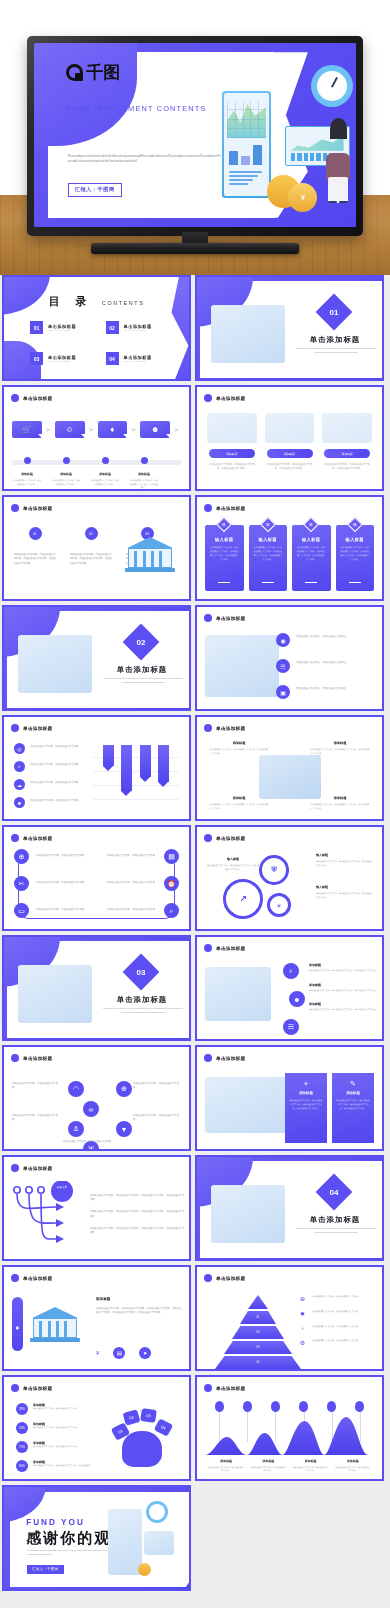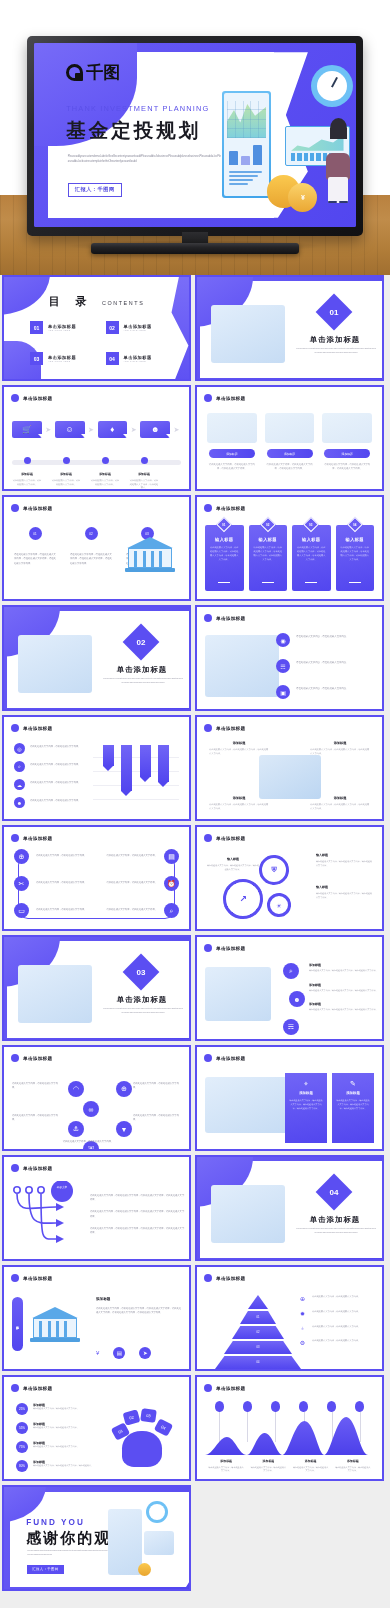--- a/index.html
+++ b/index.html
@@ -395,22 +395,21 @@
       <div class="tv-screen">
         <div class="cover-bg"></div>
         <div class="cover-white"></div>
         <div class="cover-blob"></div>
 
         <div class="logo">
           <span class="logo-mark"></span>
           <span class="logo-text">千图</span>
         </div>
 
-        <div class="cover-sub">THANK INVESTMENT PLANNING</div>
-        <div class="cover-title">基金定投规划</div>
+        <div class="cover-sub">FUND INVESTMENT CONTENTS</div>
         <div class="cover-para">PleaseaddyourcustomdemoLabelorSeeBecontentyouwanttoaddPleaseaddtoJvbusinessPleaseaddplaneurbusinessPleaseadda.locPleaseadda.locbusinesstemplatefortheObeantenlyouwantloadd</div>
         <div class="cover-badge">汇报人：千图网</div>
 
         <div class="ill-clock">
             <i></i>
           </div>
         <div class="ill-phone">
           <div class="ill-phone-in">
             <div class="ill-area"></div>
             <div class="ill-grid"></div>

